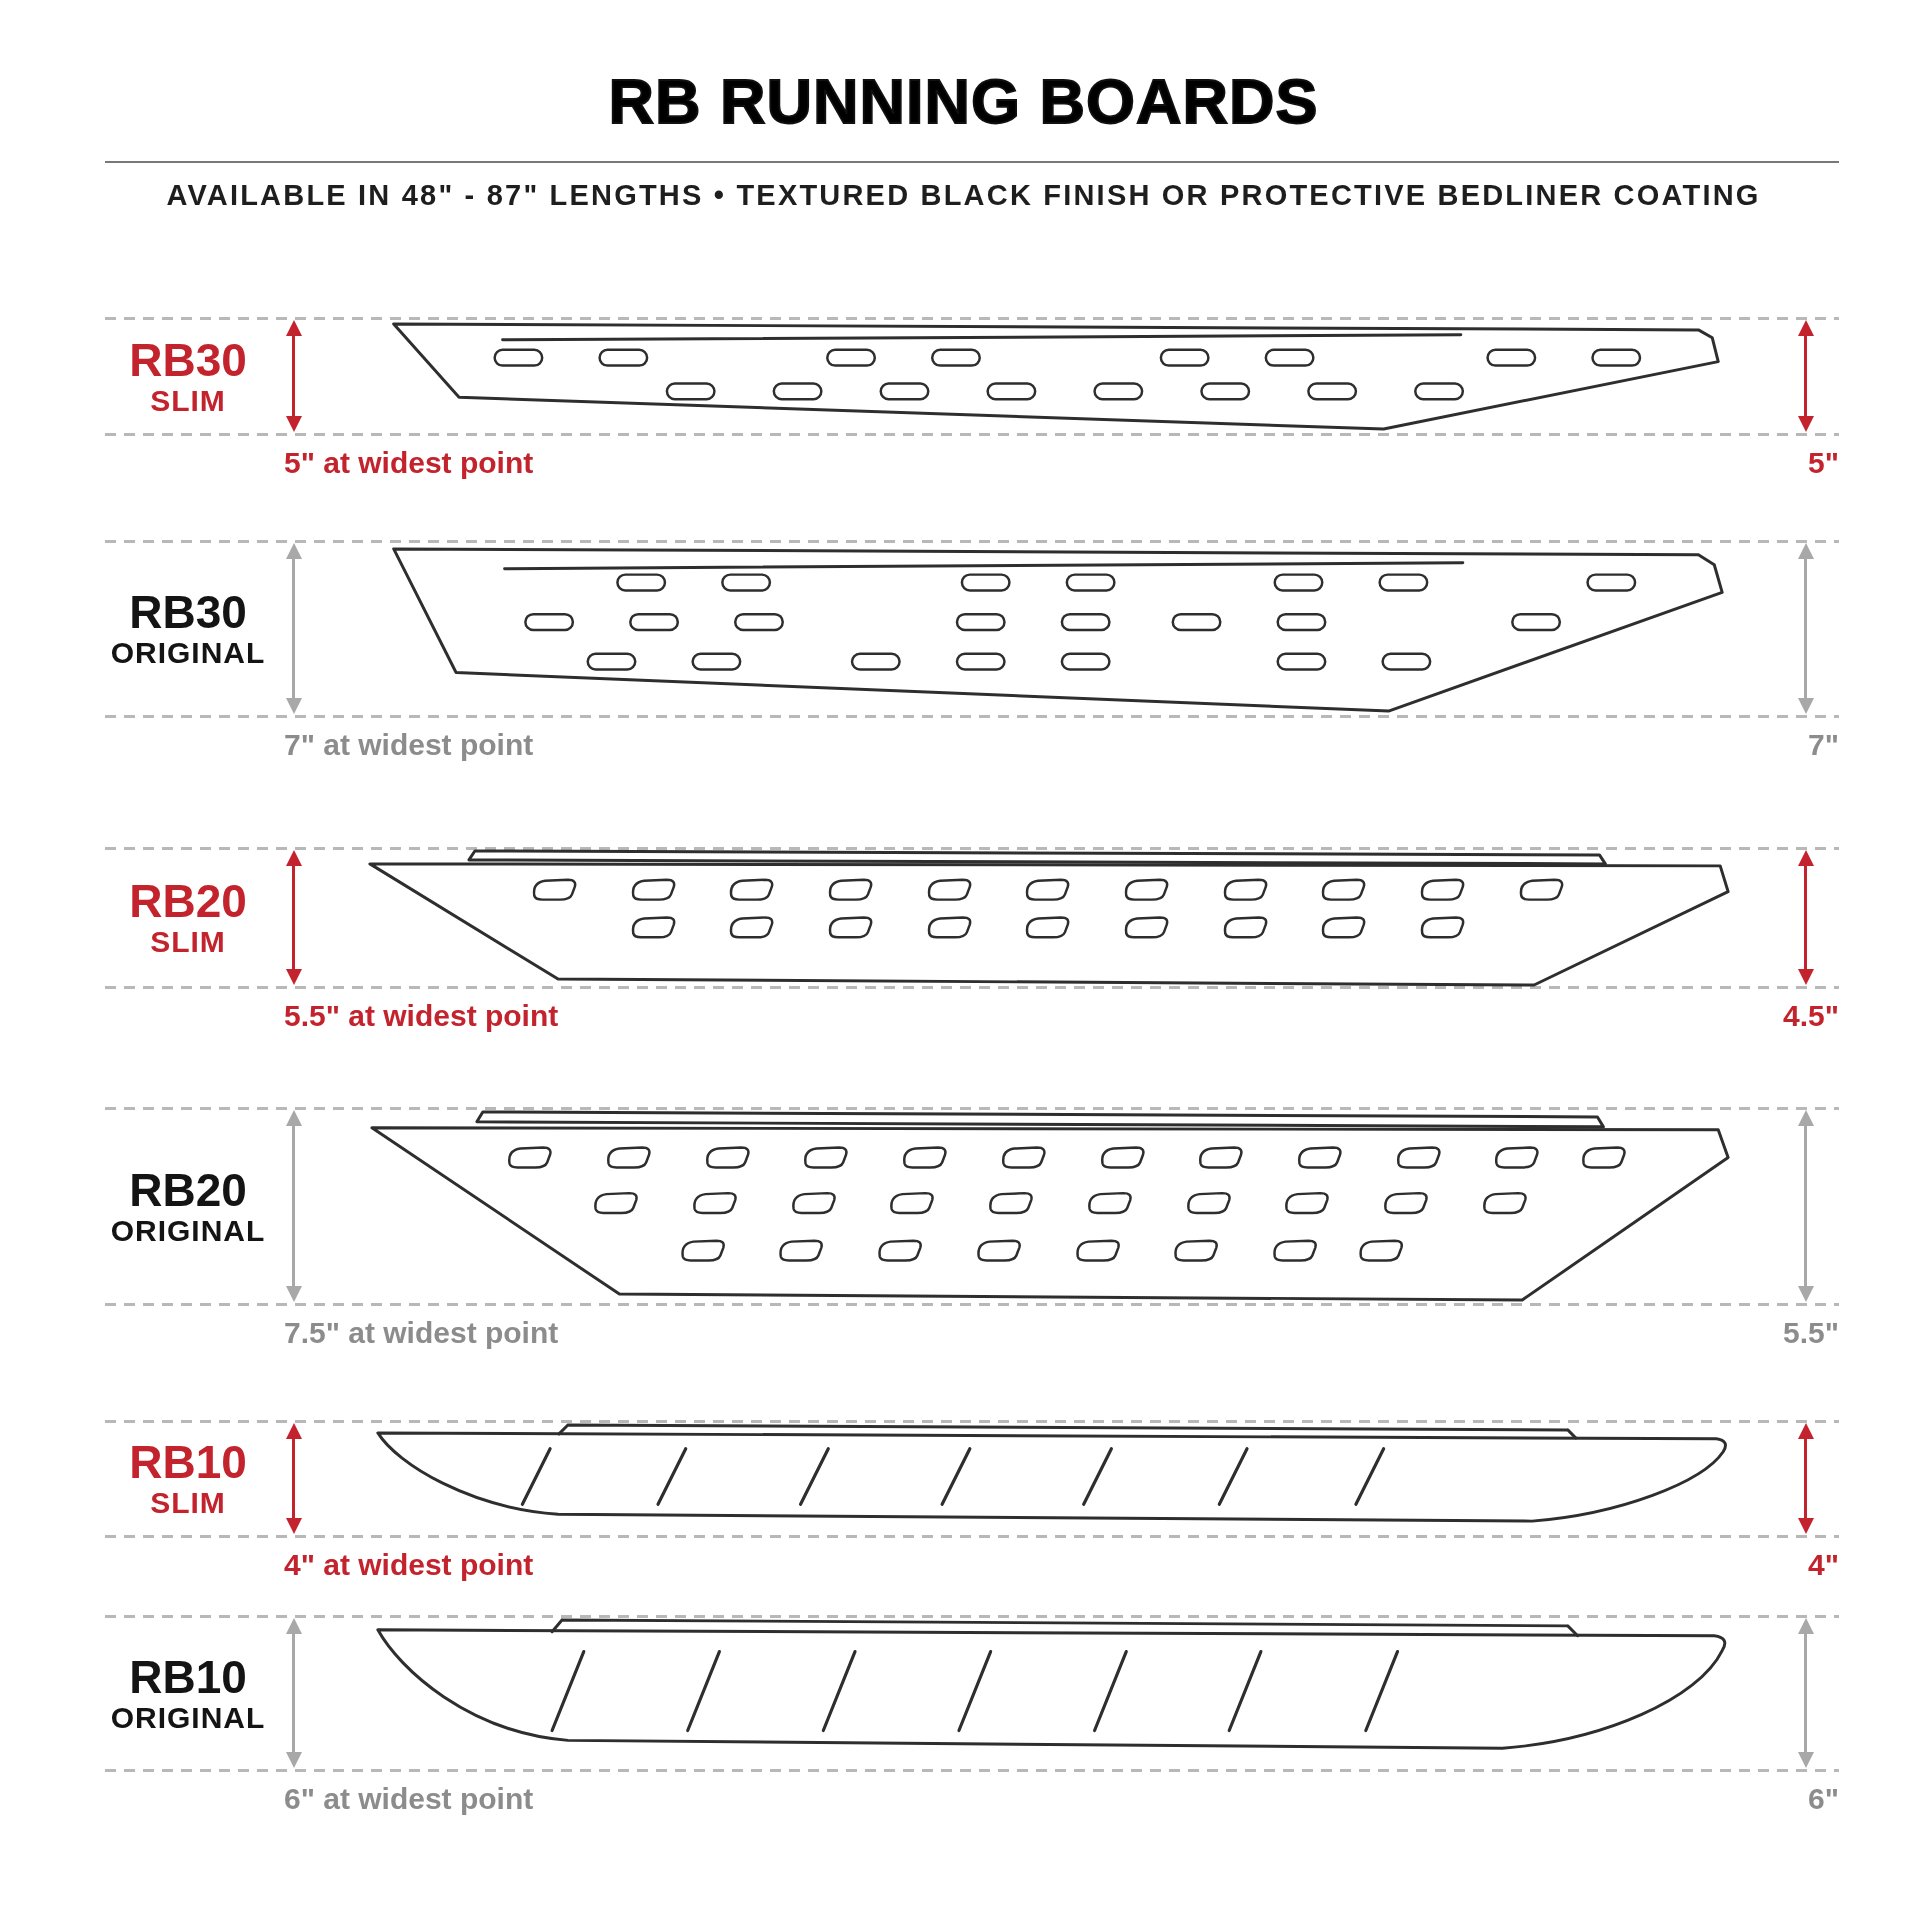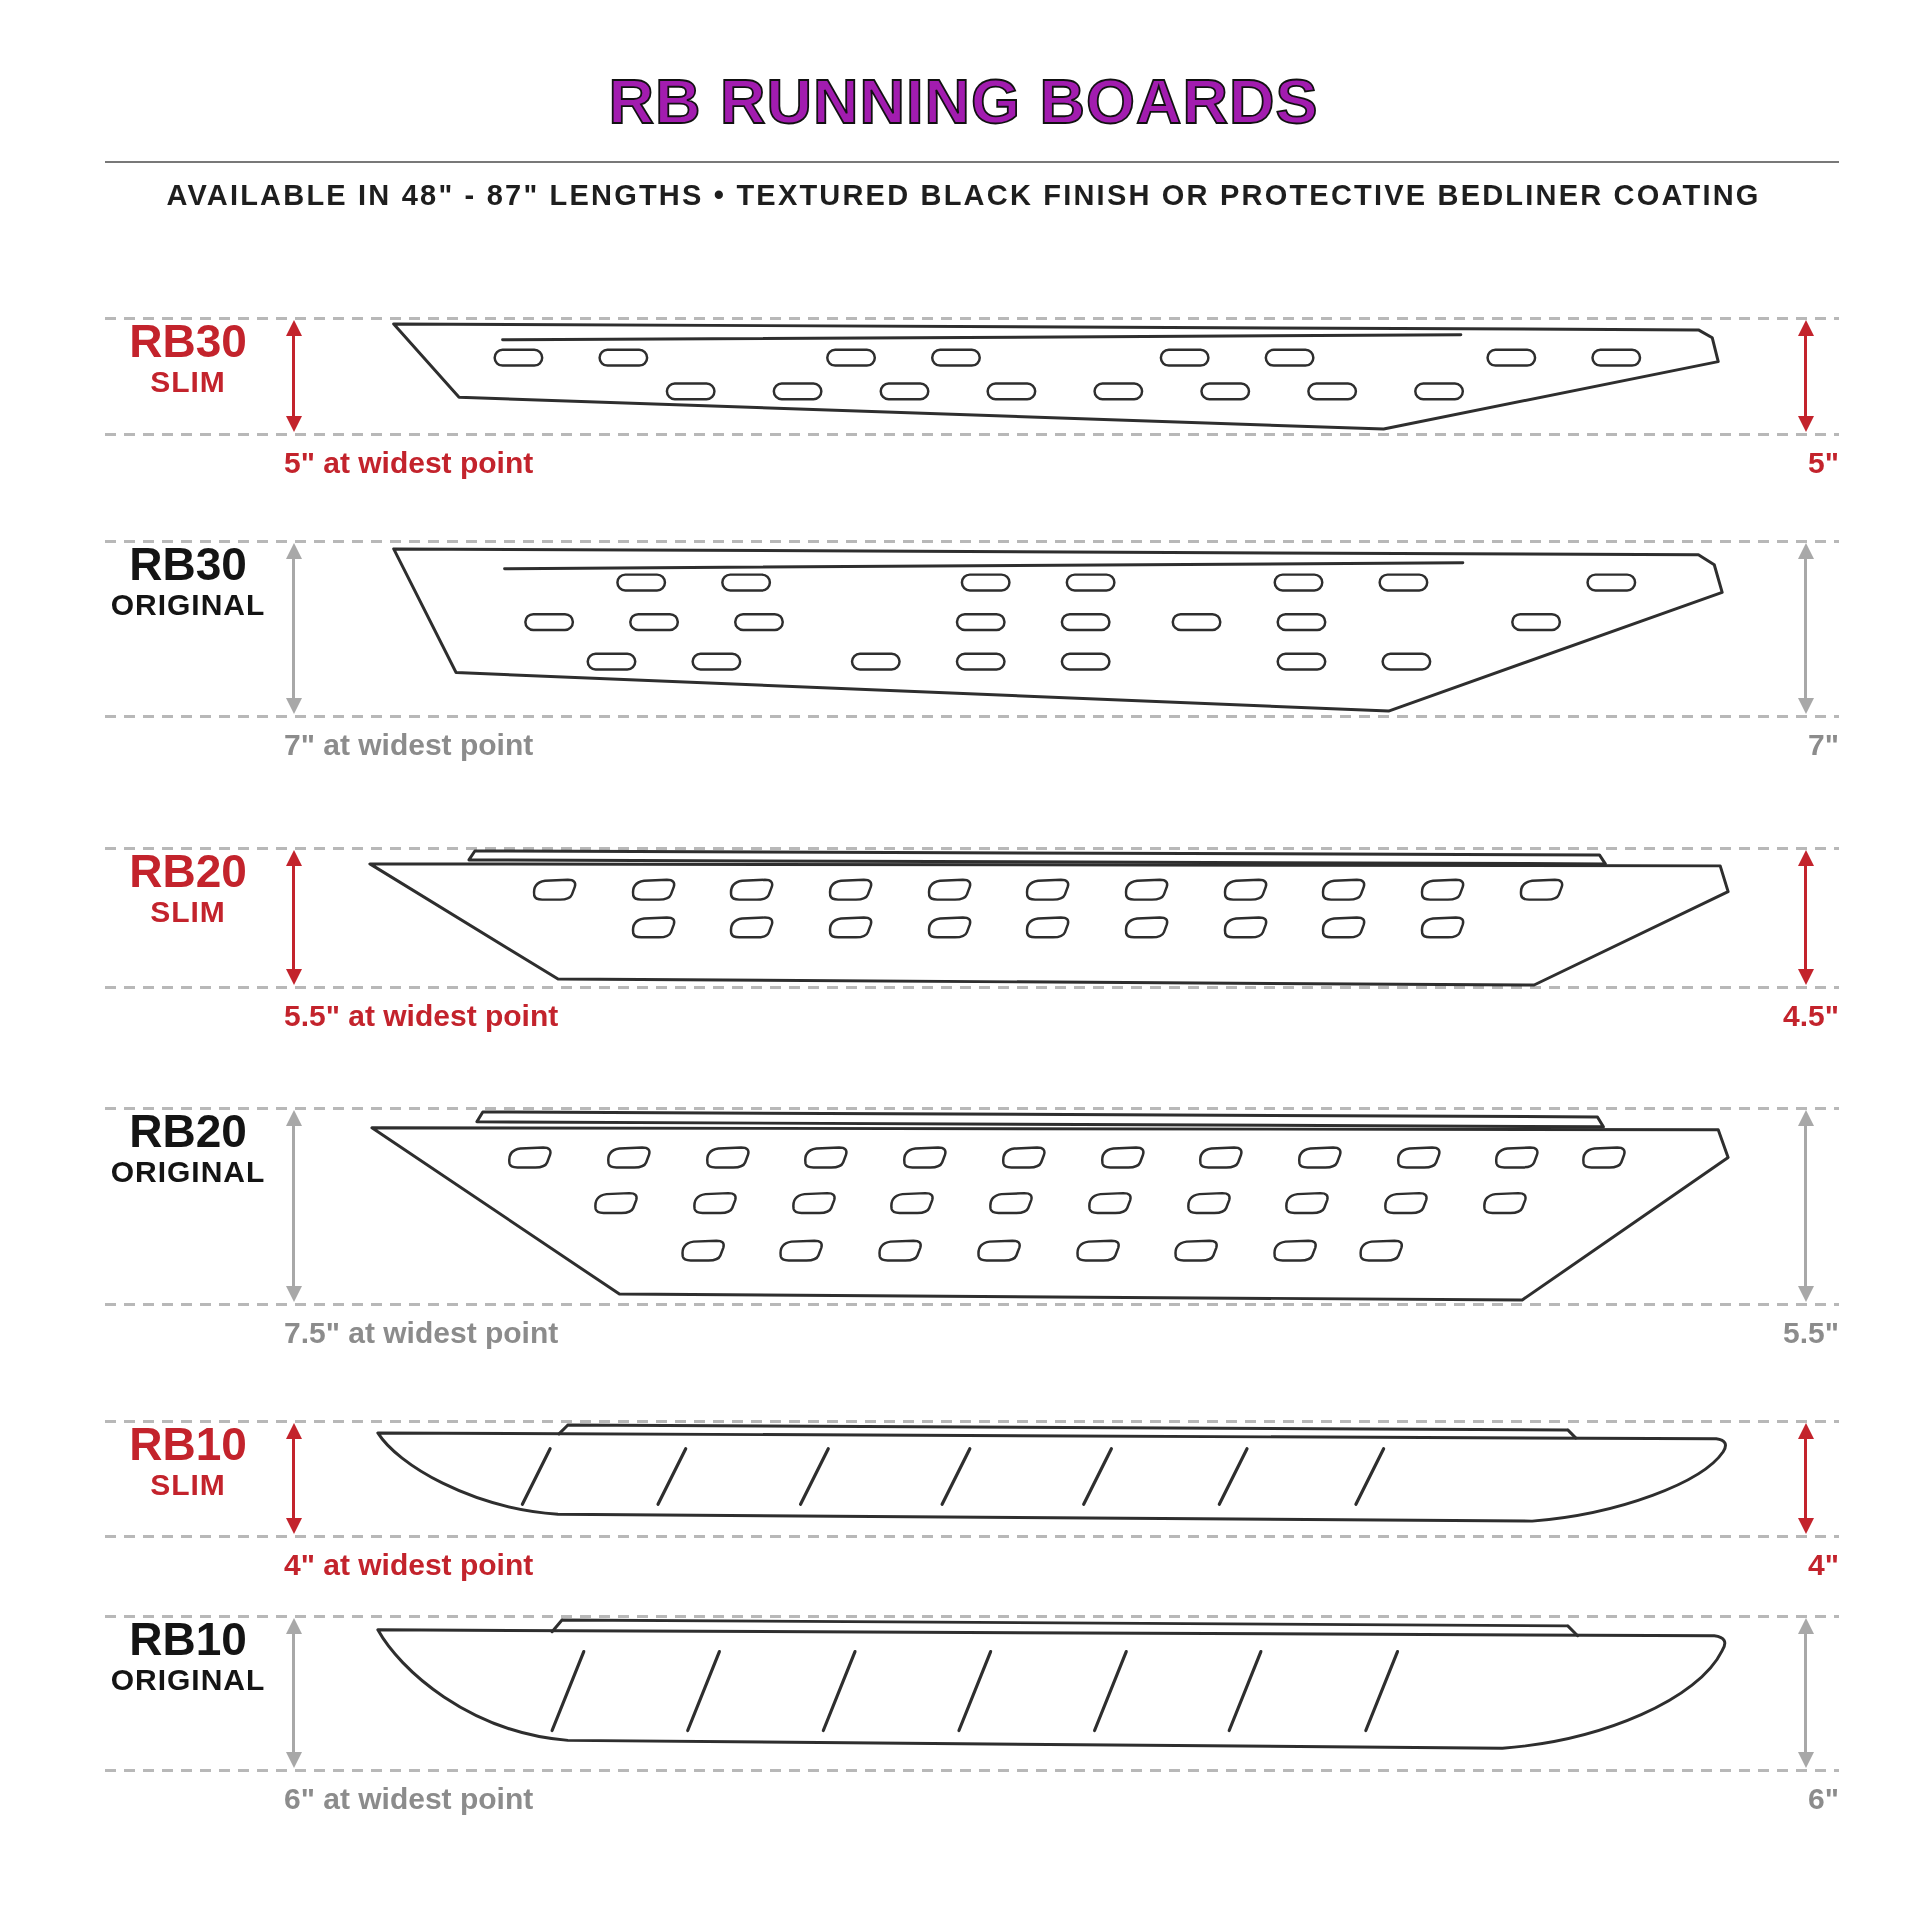--- a/index.html
+++ b/index.html
@@ -3,21 +3,21 @@
 <meta charset="utf-8">
 <style>
   html,body{margin:0;padding:0;background:#fff;}
   #page{
     position:relative;width:1927px;height:1927px;background:#fff;overflow:hidden;
     font-family:"Liberation Sans", sans-serif;
   }
   
   #title{
     position:absolute;top:65px;left:0;width:100%;margin:0;text-align:center;
-    font-size:63px;font-weight:bold;color:#a21caf;-webkit-text-stroke:1.8px #111;
+    font-size:63px;font-weight:bold;color:#000000;-webkit-text-stroke:1.8px #111;
     letter-spacing:1px;
   }
   #rule{position:absolute;top:161px;left:105px;width:1734px;height:2px;background:#787878;}
   #subtitle{
     position:absolute;top:179px;left:0;width:100%;text-align:center;white-space:nowrap;
     font-size:29px;font-weight:bold;letter-spacing:2.2px;color:#1e1e1e;
   }
   
   .row{position:absolute;left:0;width:1927px;}
   .r1{top:318px;height:116px}
@@ -26,21 +26,21 @@
   .r4{top:1108px;height:196px}
   .r5{top:1421px;height:115px}
   .r6{top:1616px;height:154px}
   .slim{--ac:#c3232c;}
   .original{--ac:#a8a8a8;}
   .dash{position:absolute;left:105px;width:1734px;height:3px;
     background:repeating-linear-gradient(90deg,#b8b8b8 0 11px,transparent 11px 19px);}
   .dash.top{top:-1px}
   .dash.bottom{bottom:-2px}
   .row-label{position:absolute;left:97px;top:0;width:182px;height:100%;
-    display:flex;flex-direction:column;align-items:center;gap:3px;text-align:center;}
+    display:flex;flex-direction:column;justify-content:center;align-items:center;gap:3px;text-align:center;}
   .model{font-size:46px;font-weight:bold;line-height:1;}
   .variant{font-size:30px;font-weight:bold;letter-spacing:1px;line-height:1;}
   .slim .model,.slim .variant{color:#c3232c;}
   .original .model,.original .variant{color:#141414;}
   
   .varrow{position:absolute;top:6px;bottom:6px;width:0;border-left:3px solid var(--ac);}
   .varrow.left{left:292px}
   .varrow.right{left:1804px}
   .varrow::before{content:"";position:absolute;top:-4px;left:-9.4px;width:0;height:0;
     border:8px solid transparent;border-top:none;border-bottom:16px solid var(--ac);}

